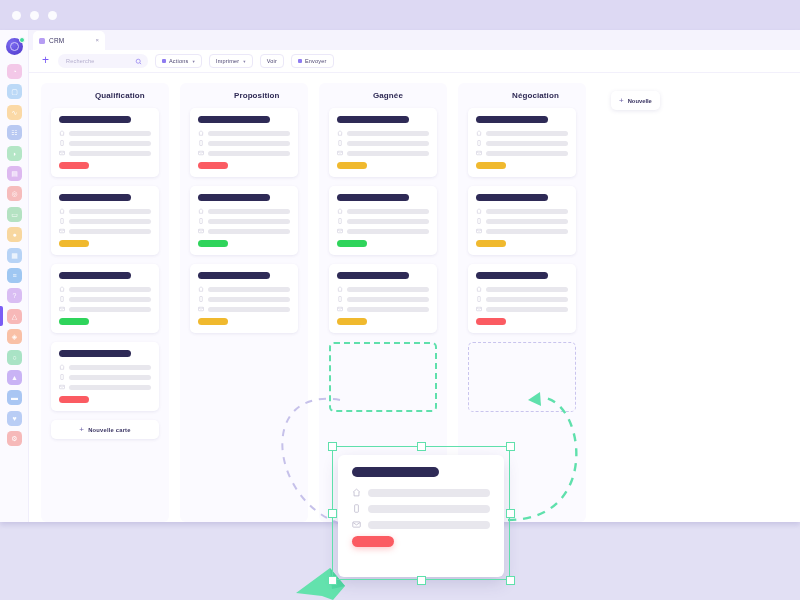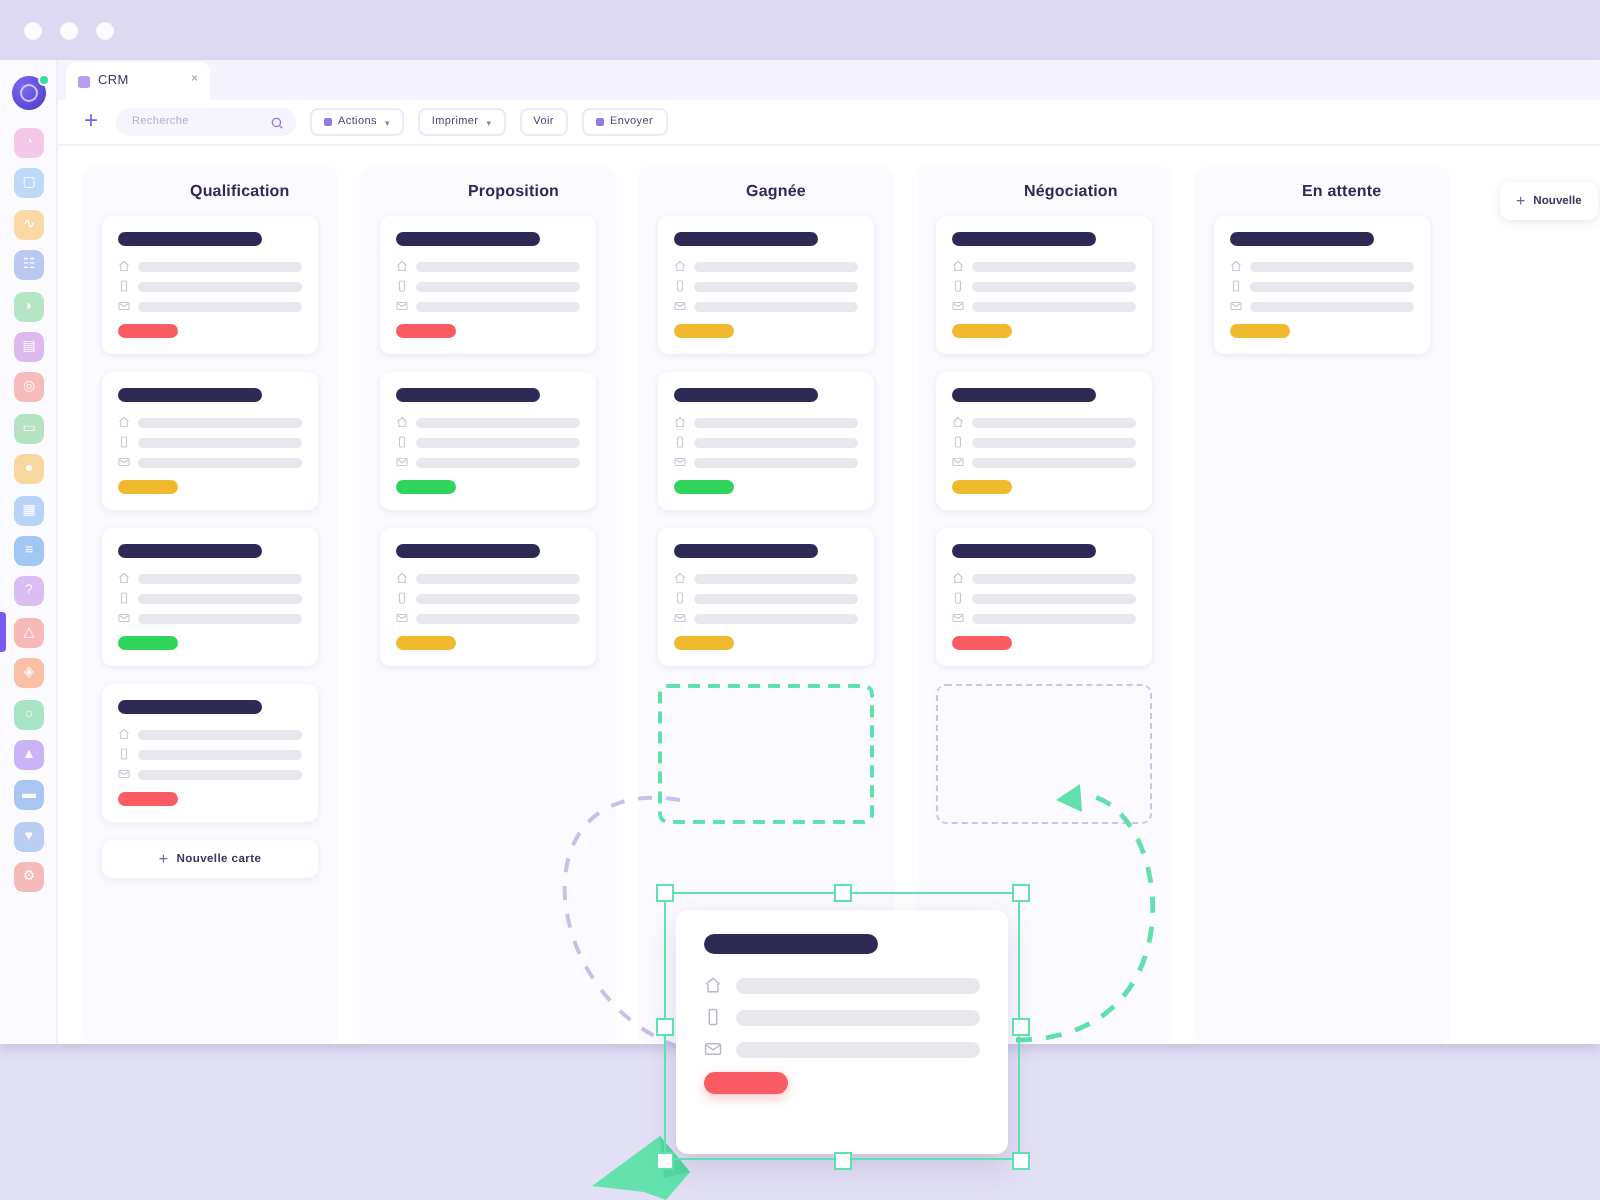--- a/index.html
+++ b/index.html
@@ -670,47 +670,20 @@
               <div class="c-row">
                 <svg class="c-ico" viewBox="0 0 24 24" fill="none" stroke="currentColor" stroke-width="2.2">
                   <rect x="2" y="5" width="20" height="14" rx="2"></rect>
                   <path d="M3 7l9 6 9-6"></path>
                 </svg>
                 <div class="c-line"></div>
               </div>
               <div class="c-tag" style="background: rgb(251, 91, 98);"></div>
             </div>
             <div class="drop-ph"></div>
-          </div>
-          <div class="column">
-            <div class="col-title">En attente</div>
-            <div class="card">
-              <div class="c-title"></div>
-              <div class="c-row">
-                <svg class="c-ico" viewBox="0 0 24 24" fill="none" stroke="currentColor" stroke-width="2.2">
-                  <path d="M3 11 12 3l9 8"></path>
-                  <path d="M5.5 10.5V21h13V10.5"></path>
-                </svg>
-                <div class="c-line"></div>
-              </div>
-              <div class="c-row">
-                <svg class="c-ico" viewBox="0 0 24 24" fill="none" stroke="currentColor" stroke-width="2.2">
-                  <rect x="7" y="2" width="10" height="20" rx="2"></rect>
-                </svg>
-                <div class="c-line"></div>
-              </div>
-              <div class="c-row">
-                <svg class="c-ico" viewBox="0 0 24 24" fill="none" stroke="currentColor" stroke-width="2.2">
-                  <rect x="2" y="5" width="20" height="14" rx="2"></rect>
-                  <path d="M3 7l9 6 9-6"></path>
-                </svg>
-                <div class="c-line"></div>
-              </div>
-              <div class="c-tag" style="background: rgb(240, 185, 46);"></div>
-            </div>
           </div>
         </div>
       <div id="right-panel">
         <div id="new-pill">
           <span class="np">+</span>
           <span>Nouvelle</span>
         </div>
       </div>
     </div>
 

